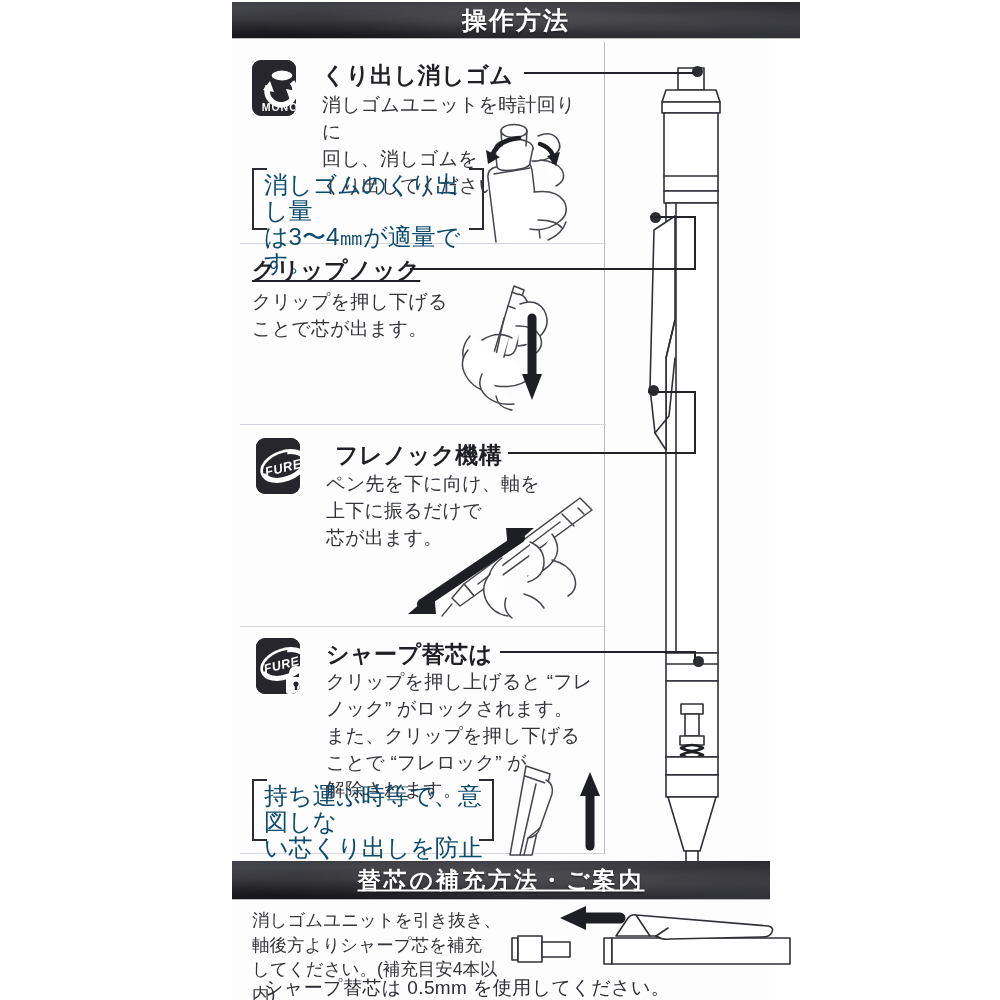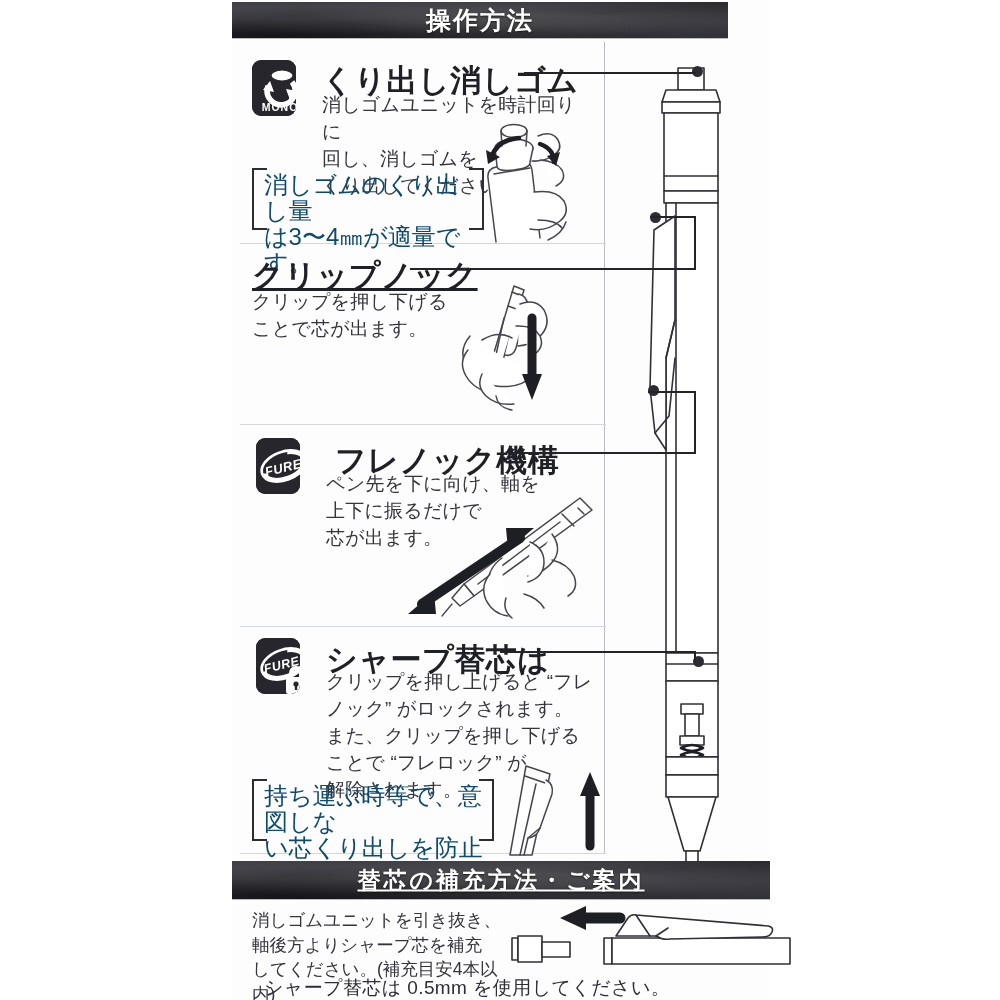--- a/index.html
+++ b/index.html
@@ -52,21 +52,21 @@
     left: 0; right: 0;
     top: 50%;
     transform: translateY(-50%);
     text-align: center;
     color: #ffffff;
     font-weight: 700;
     letter-spacing: 2px;
     text-shadow: 0 1px 2px rgba(0,0,0,.6);
   }
 
-  #titlebar-top { left: 232px; top: 2px; width: 496px; height: 36px; text-decoration: underline; }
+  #titlebar-top { left: 232px; top: 2px; width: 568px; height: 36px; text-decoration: underline; }
   #titlebar-top .tb-text { font-size: 25px; }
 
   #titlebar-bottom { left: 232px; top: 861px; width: 538px; height: 38px; }
   #titlebar-bottom .tb-text { font-size: 23px; letter-spacing: 3px; text-decoration: underline; }
 
   
   .panel-outline {
     position: absolute;
     left: 240px;
     top: 42px;
@@ -90,21 +90,21 @@
     position: absolute;
     width: 44px; height: 56px;
     border-radius: 9px;
     background: #26262c;
     overflow: hidden;
   }
   .badge svg { display: block; }
 
   .sec-title {
     position: absolute;
-    font-size: 31px;
+    font-size: 23px;
     font-weight: 700;
     letter-spacing: .5px;
     white-space: nowrap;
     color: #1f1f26;
   }
   .sec-body {
     position: absolute;
     font-size: 19px;
     line-height: 27px;
     letter-spacing: .2px;

